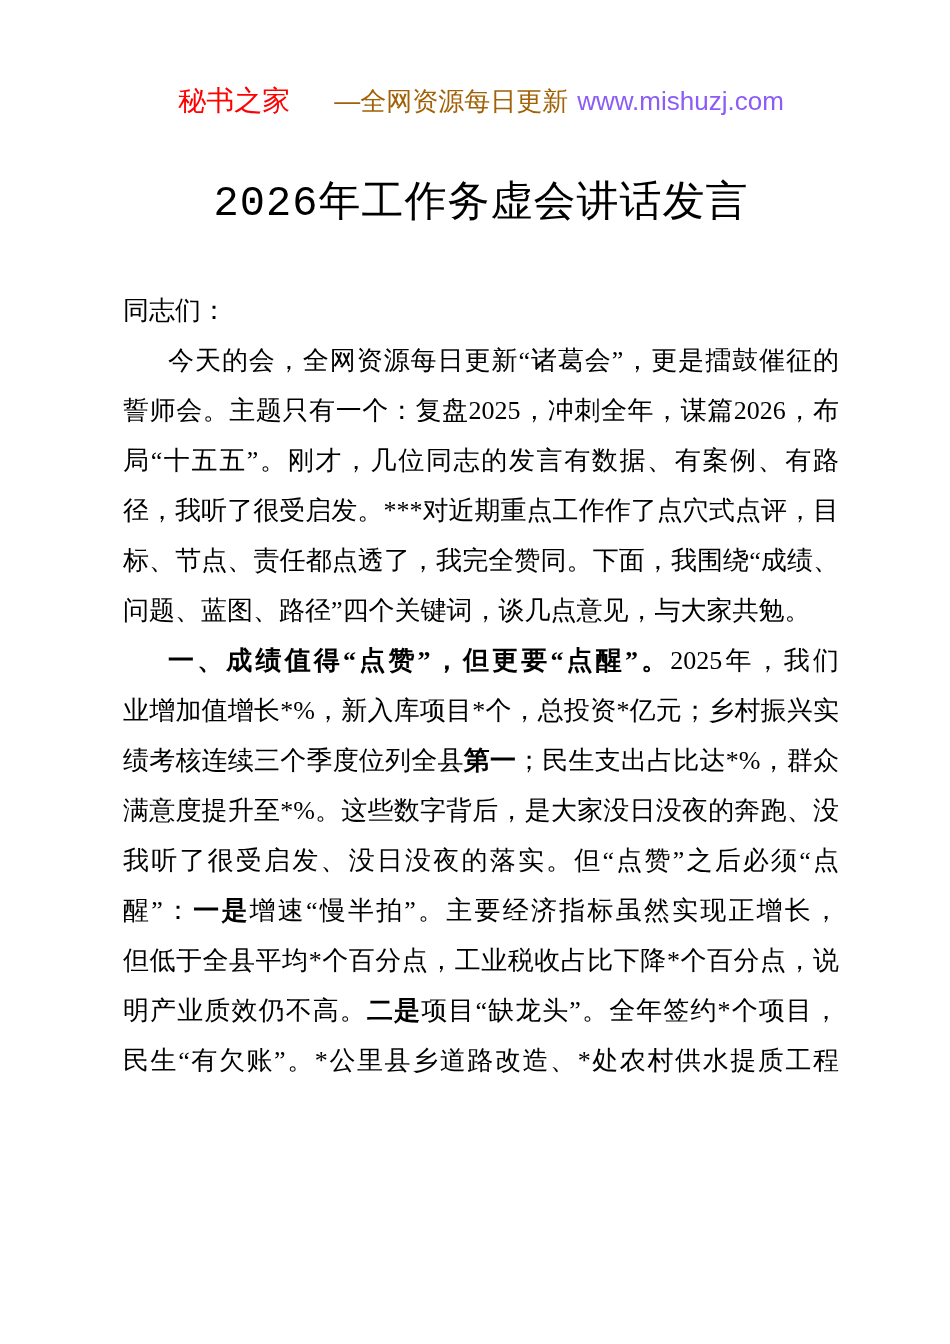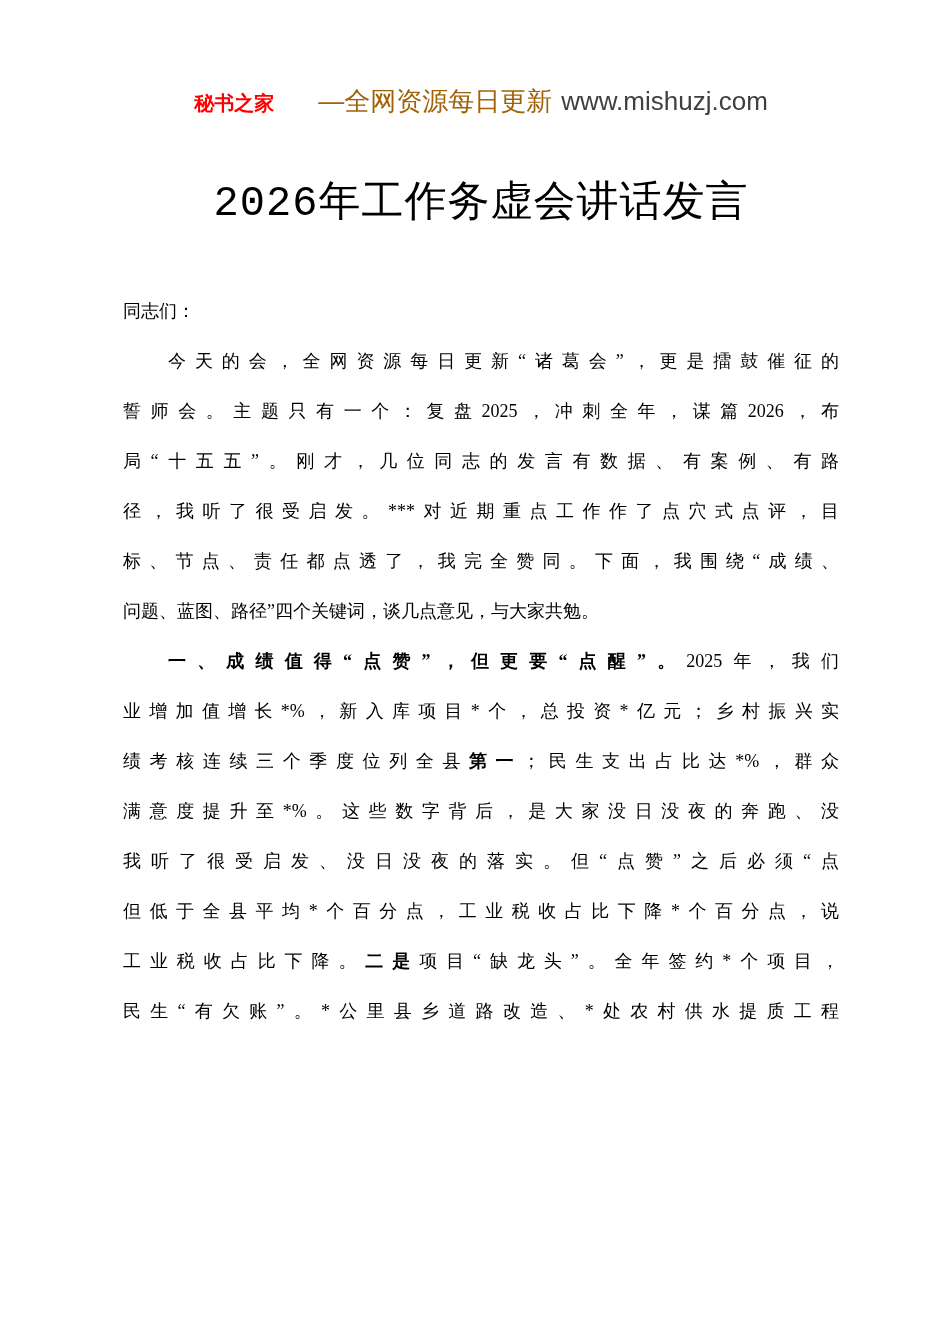--- a/index.html
+++ b/index.html
@@ -21,22 +21,22 @@
     top: 84px;
     left: 123px;
     width: 716px;
     text-align: center;
     white-space: nowrap;
     font-family: "Liberation Sans", "DejaVu Sans", sans-serif;
     font-size: 26px;
     line-height: 34px;
   }
   .brand {
-    font-weight: bold;
-    font-size: 20px;
+    font-weight: normal;
+    font-size: 28px;
   }
   .sep-text {
     color: #a16207;
     margin-left: 44px;
   }
   .url {
     margin-left: 9px;
   }
   .doc-title {
     position: absolute;
@@ -48,21 +48,21 @@
     line-height: 52px;
     font-weight: 400;
     letter-spacing: 1px;
     font-family: Liberation Mono, monospace;
   }
   .doc-body {
     position: absolute;
     top: 286px;
     left: 123px;
     width: 716px;
-    font-size: 18px;
+    font-size: 26px;
   }
   .line {
     height: 50px;
     line-height: 50px;
     text-align: justify;
     text-align-last: justify;
     text-justify: distribute;
   }
   .line.left {
     text-align: left;
@@ -74,36 +74,37 @@
   .b {
     font-weight: bold;
   }
 </style>
 </head>
 <body>
 
 <div class="page" style="background: rgb(255, 255, 255);">
 
   <div class="header">
-    <span class="brand" style="color: rgb(254, 0, 0);">秘书之家</span><span class="sep-text">—全网资源每日更新</span><span class="url" style="color: #404040;">www.mishuzj.com</span>
+    <span class="brand" style="color: rgb(254, 0, 0);">秘书之家</span><span class="sep-text">—全网资源每日更新</span><span class="url" style="color: #8b5cf6;">www.mishuzj.com</span>
   </div>
 
   <div class="doc-title">2026年工作务虚会讲话发言</div>
 
   <div class="doc-body">
       <div class="line left"><span>同志们：</span></div>
       <div class="line indent"><span>今天的会，全网资源每日更新“诸葛会”，更是擂鼓催征的</span></div>
       <div class="line"><span>誓师会。主题只有一个：复盘2025，冲刺全年，谋篇2026，布</span></div>
       <div class="line"><span>局“十五五”。刚才，几位同志的发言有数据、有案例、有路</span></div>
       <div class="line"><span>径，我听了很受启发。***对近期重点工作作了点穴式点评，目</span></div>
       <div class="line"><span>标、节点、责任都点透了，我完全赞同。下面，我围绕“成绩、</span></div>
       <div class="line left"><span>问题、蓝图、路径”四个关键词，谈几点意见，与大家共勉。</span></div>
       <div class="line indent"><span class="b">一、成绩值得“点赞”，但更要“点醒”。</span><span>2025年，我们</span></div>
       <div class="line"><span>业增加值增长*%，新入库项目*个，总投资*亿元；乡村振兴实</span></div>
       <div class="line"><span>绩考核连续三个季度位列全县</span><span class="b">第一</span><span>；民生支出占比达*%，群众</span></div>
       <div class="line"><span>满意度提升至*%。这些数字背后，是大家没日没夜的奔跑、没</span></div>
       <div class="line"><span>我听了很受启发、没日没夜的落实。但“点赞”之后必须“点</span></div>
+      <div class="line"><span>醒”：</span><span class="b">一是</span><span>增速“慢半拍”。主要经济指标虽然实现正增长，</span></div>
       <div class="line"><span>但低于全县平均*个百分点，工业税收占比下降*个百分点，说</span></div>
-      <div class="line"><span>工业税收占比下降。</span><span class="b">二是</span><span>项目“缺龙头”。全年签约*个项目，</span></div>
+      <div class="line"><span>明产业质效仍不高。</span><span class="b">二是</span><span>项目“缺龙头”。全年签约*个项目，</span></div>
       <div class="line"><span>民生“有欠账”。*公里县乡道路改造、*处农村供水提质工程</span></div>
     </div>
 
 </div>
 
 </body></html>

